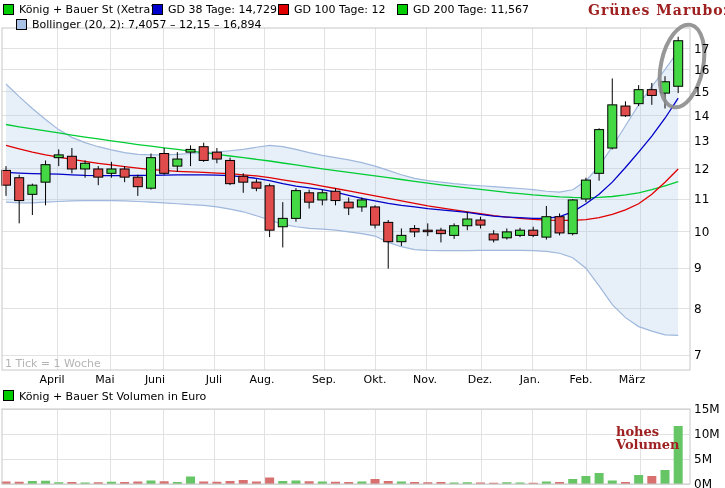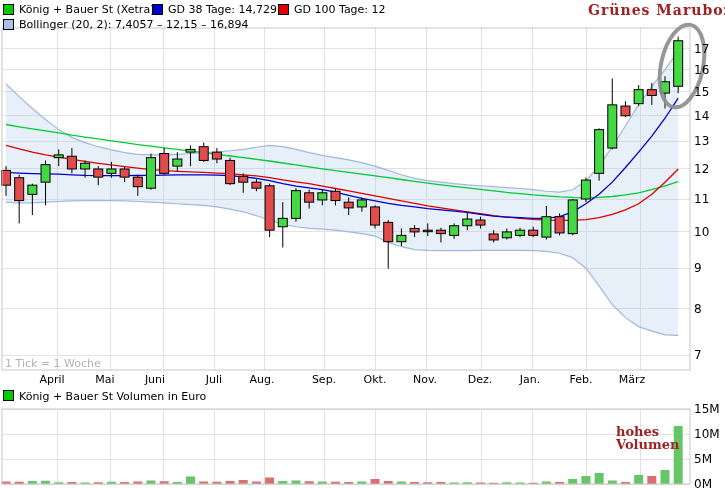--- a/index.html
+++ b/index.html
@@ -271,21 +271,25 @@
     <span>König + Bauer St (Xetra)</span>
   </div>
   <div class="legend-item" style="left:152px;">
     <span class="sq" style="background: rgb(0, 0, 205);"></span>
     <span>GD 38 Tage: 14,729</span>
   </div>
   <div class="legend-item" style="left:278px;">
     <span class="sq" style="background: rgb(224, 0, 0);"></span>
     <span>GD 100 Tage: 12</span>
   </div>
-  <div class="legend-item legend-row2" style="left:3px;">
+  <div class="legend-item" style="left:397px;">
+    <span class="sq" style="background: rgb(0, 205, 0);"></span>
+    <span>GD 200 Tage: 11,567</span>
+  </div>
+  <div class="legend-item legend-row2" style="left:16px;">
     <span class="sq" style="background: rgb(169, 194, 232);"></span>
     <span>Bollinger (20, 2): 7,4057 – 12,15 – 16,894</span>
   </div>
 
   <div class="anno anno-marubozu">Grünes Marubozu</div>
   <div class="anno anno-volume">hohes Volumen</div>
 
   <div class="vol-legend">
     <span class="sq" style="background: rgb(0, 205, 0);"></span>
     <span>König + Bauer St Volumen in Euro</span>

